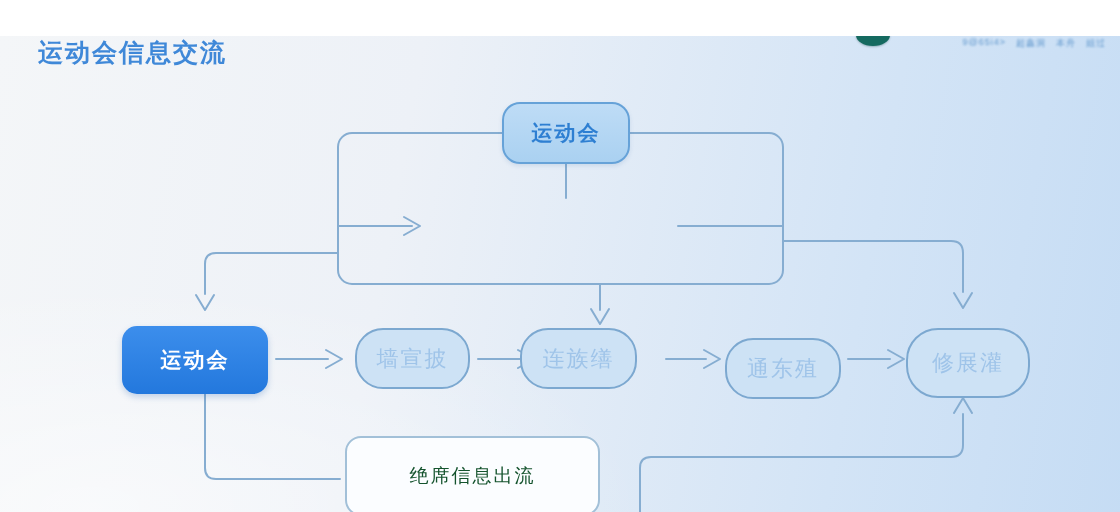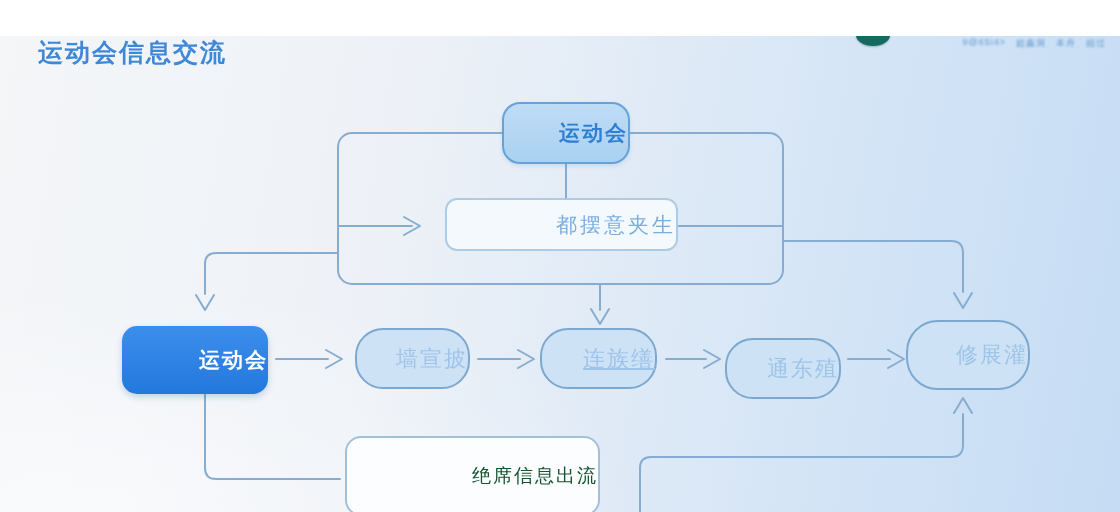--- a/index.html
+++ b/index.html
@@ -19,21 +19,21 @@
   }
   .logo{
     position:absolute;left:856px;top:-12px;width:34px;height:22px;border-radius:50%;
     background:#156a60;box-shadow:0 1px 2px rgba(0,60,60,.3);
   }
   .watermark{
     position:absolute;right:14px;top:1px;display:flex;gap:10px;
     font-size:9px;color:#4f8cc6;filter:blur(1px);opacity:.85;letter-spacing:1px;
   }
   svg.wires{position:absolute;left:0;top:0;z-index:1;}
-  .node{position:absolute;z-index:2;display:flex;align-items:center;justify-content:flex-end;box-sizing:border-box;}
+  .node{position:absolute;z-index:2;display:flex;align-items:center;justify-content:center;box-sizing:border-box;}
   .node-top{
     left:502px;top:66px;width:128px;height:62px;border-radius:18px;
     background:linear-gradient(180deg,#bedcf6,#aad1f1);border:2px solid #66a2d8;
     color:#2e7fd2;font-size:21px;font-weight:700;letter-spacing:2px;
     box-shadow:0 2px 4px rgba(60,110,170,.15);
   }
   .node-hub{
     left:445px;top:162px;width:233px;height:53px;border-radius:12px;
     background:#f3f9fd;border:2px solid #aecbe4;
     color:#79aede;font-size:21px;letter-spacing:3px;filter:blur(.4px);
@@ -42,23 +42,23 @@
     left:122px;top:290px;width:146px;height:68px;border-radius:15px;
     background:linear-gradient(180deg,#3c8eec,#2378dd);
     color:#ffffff;font-size:21px;font-weight:700;letter-spacing:2px;
     box-shadow:0 3px 6px rgba(40,100,180,.25);
   }
   .pill{
     border-radius:28px;background:#cde2f5;border:2px solid #7ca8d0;
     color:#9fc4e9;font-size:22px;letter-spacing:2px;filter:blur(.3px);
   }
   .pill-1{left:355px;top:292px;width:115px;height:61px;}
-  .pill-2{left:540px;top:292px;width:117px;height:61px;text-decoration:underline;}
+  .pill-2{left:520px;top:292px;width:117px;height:61px;}
   .pill-3{left:725px;top:302px;width:116px;height:61px;}
-  .pill-4{left:906px;top:284px;width:124px;height:70px;border-radius:32px;}
+  .pill-4{left:906px;top:292px;width:124px;height:70px;border-radius:32px;}
   .node-bottom{
     left:345px;top:400px;width:255px;height:80px;border-radius:16px;
     background:#fbfdff;border:2px solid #a2c0d8;
     color:#14532d;font-size:19px;letter-spacing:2px;filter:blur(.35px);
   }
 </style>
 </head>
 <body>
 
 <div class="stage">
@@ -99,23 +99,20 @@
 
     <path d="M640 478 V432 Q640 421 651 421 H951 Q963 421 963 409 V378 M954 377 L963 362 L972 377"></path>
 
     <path d="M548 401 V479 M548 442 H599" stroke="#a2c0d8"></path>
   </svg>
 
   <div class="node node-top">
     <span>运动会</span>
   </div>
 
-  <div class="node node-hub">
-    <span>都摆意夹生</span>
-  </div>
 
   <div class="node node-left">
     <span>运动会</span>
   </div>
 
   <div class="node pill pill-1">
     <span>墙宣披</span>
   </div>
   <div class="node pill pill-2">
     <span>连族缮</span>

